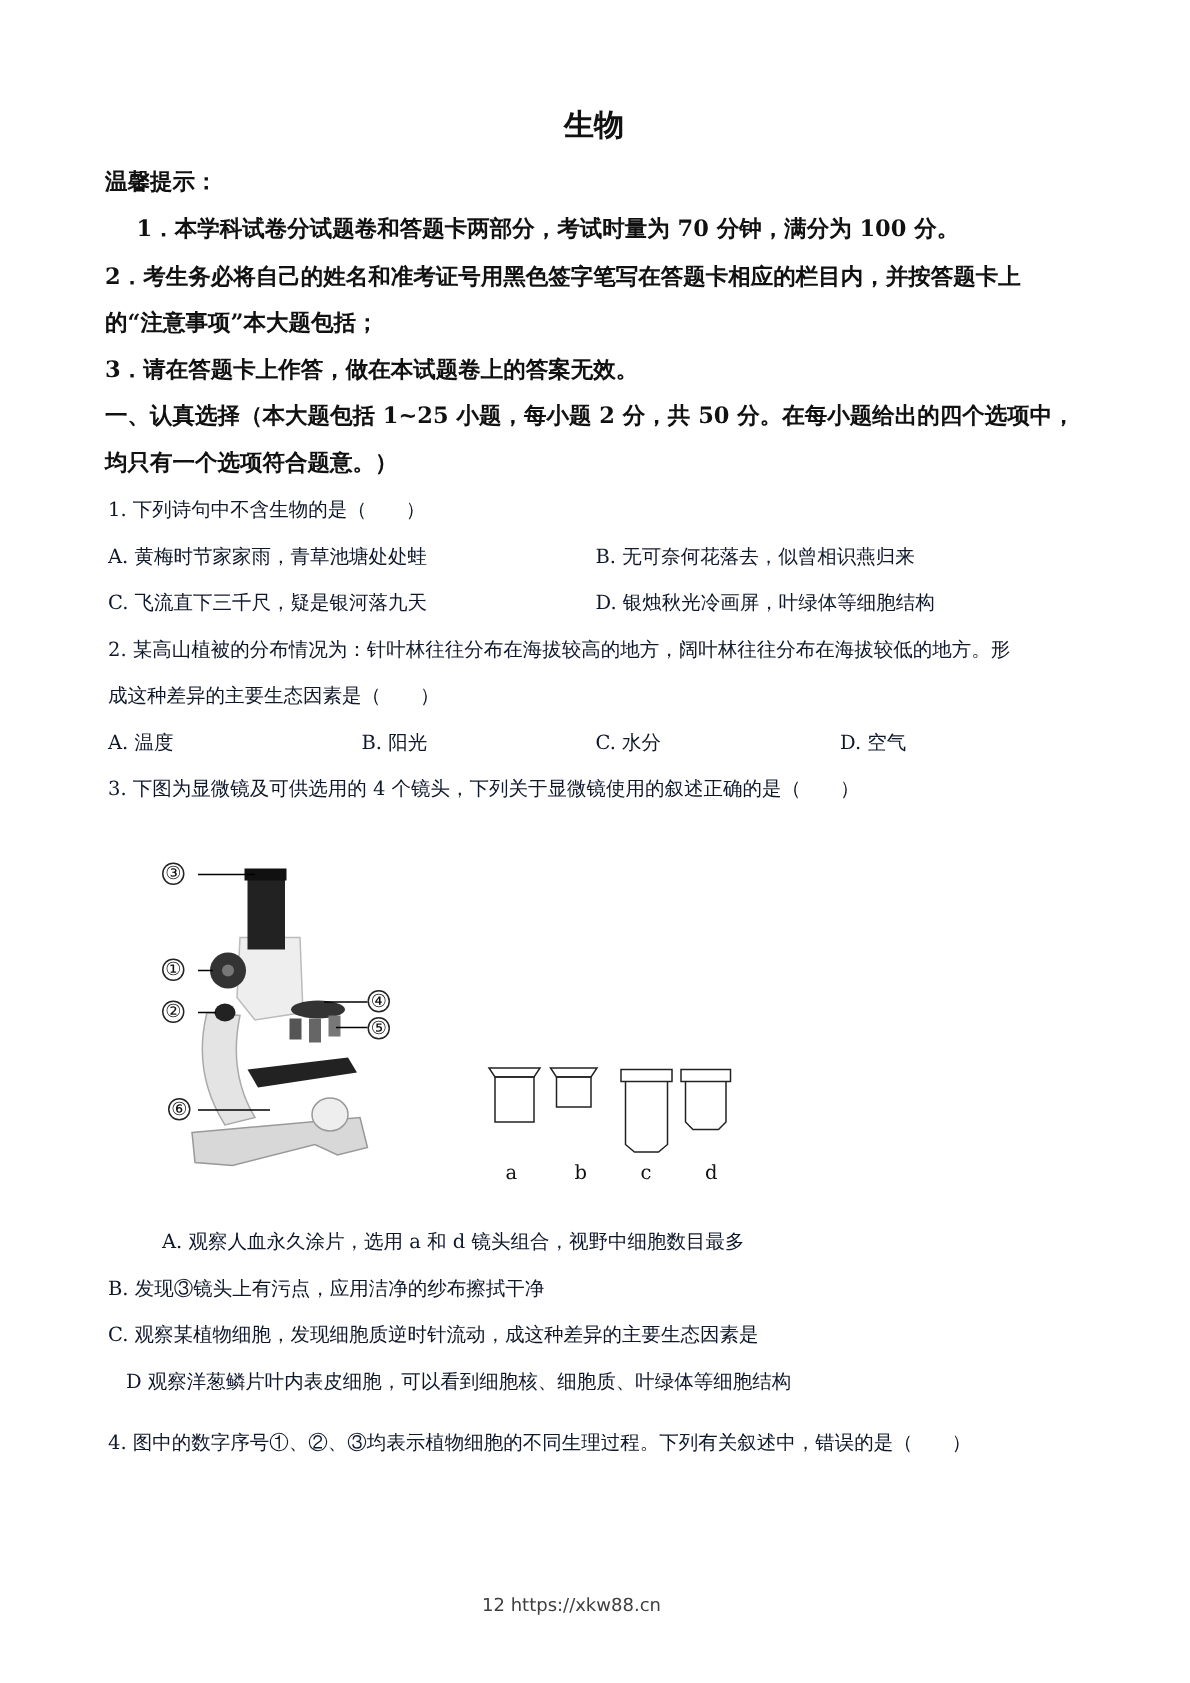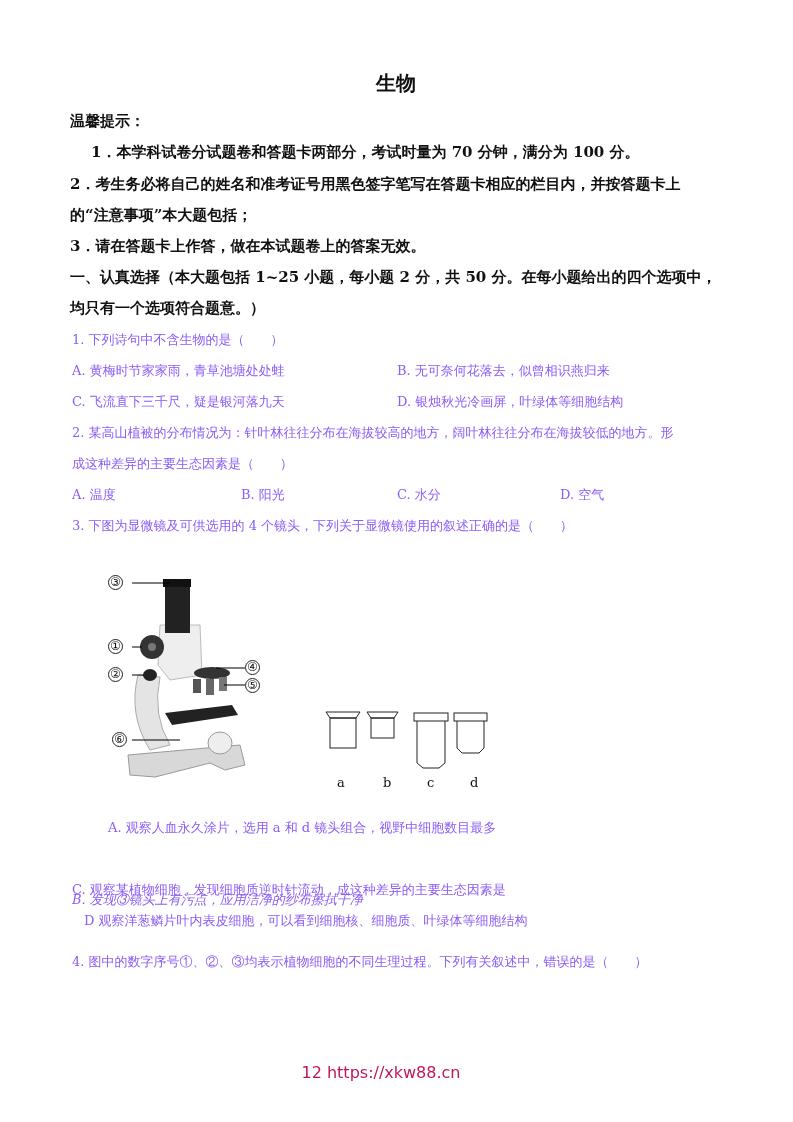--- a/index.html
+++ b/index.html
@@ -3,22 +3,22 @@
 <meta charset="utf-8">
 <style>
   html, body { margin: 0; padding: 0; background: #ffffff; }
   body {
     width: 793px; height: 1122px; position: relative; overflow: hidden;
     font-family: "DejaVu Serif", "Liberation Serif", serif; color: #111;
   }
   .abs { position: absolute; white-space: nowrap; }
   .title { left: 0; width: 792px; text-align: center; top: 70px; font-size: 20px; font-weight: bold; }
   .bold { font-weight: bold; font-size: 15px; }
-  .norm { font-size: 13px; color: #8b5cf6; }
-  .footer { font-family: "DejaVu Sans", "Liberation Sans", sans-serif; font-size: 16px; color: #be185d; left: 0; width: 762px; text-align: center; top: 1063px; }
+  .norm { font-size: 13px; color: #0f172a; }
+  .footer { font-family: "DejaVu Sans", "Liberation Sans", sans-serif; font-size: 12px; color: #404040; left: 0; width: 762px; text-align: center; top: 1063px; }
   .lbl { font-family: "DejaVu Sans", sans-serif; font-size: 12px; border: 1px solid #222; border-radius: 50%; width: 13px; height: 13px; line-height: 13px; text-align: center; background: #fff; }
   .lens-label { font-size: 13px; }
 </style>
 </head>
 <body>
 
 <div class="abs title">生物</div>
 
 <div class="abs bold" style="left:70px;top:112px;">温馨提示：</div>
 <div class="abs bold" style="left:70px;top:143px;margin-left:21px;">1．本学科试卷分试题卷和答题卡两部分，考试时量为 70 分钟，满分为 100 分。</div>
@@ -98,19 +98,19 @@
       <path d="M137 16 L137 43 L142 48 L159 48 L164 43 L164 16"></path>
     </g>
   </svg>
   <div class="abs lens-label" style="left:17px;top:70px;">a</div>
   <div class="abs lens-label" style="left:63px;top:70px;">b</div>
   <div class="abs lens-label" style="left:107px;top:70px;">c</div>
   <div class="abs lens-label" style="left:150px;top:70px;">d</div>
 </div>
 
 <div class="abs norm" style="left:72px;top:819px;margin-left:36px;">A. 观察人血永久涂片，选用 a 和 d 镜头组合，视野中细胞数目最多</div>
-<div class="abs norm" style="left:72px;top:891px;font-style:italic;">B. 发现③镜头上有污点，应用洁净的纱布擦拭干净</div>
+<div class="abs norm" style="left:72px;top:850px;">B. 发现③镜头上有污点，应用洁净的纱布擦拭干净</div>
 <div class="abs norm" style="left:72px;top:881px;">C. 观察某植物细胞，发现细胞质逆时针流动，成这种差异的主要生态因素是</div>
 <div class="abs norm" style="left:72px;top:912px;margin-left:12px;">D  观察洋葱鳞片叶内表皮细胞，可以看到细胞核、细胞质、叶绿体等细胞结构</div>
 
 <div class="abs norm" style="left:72px;top:953px;">4. 图中的数字序号①、②、③均表示植物细胞的不同生理过程。下列有关叙述中，错误的是（　　）</div>
 
 <div class="abs footer">12 https://xkw88.cn</div>
 
 </body></html>

